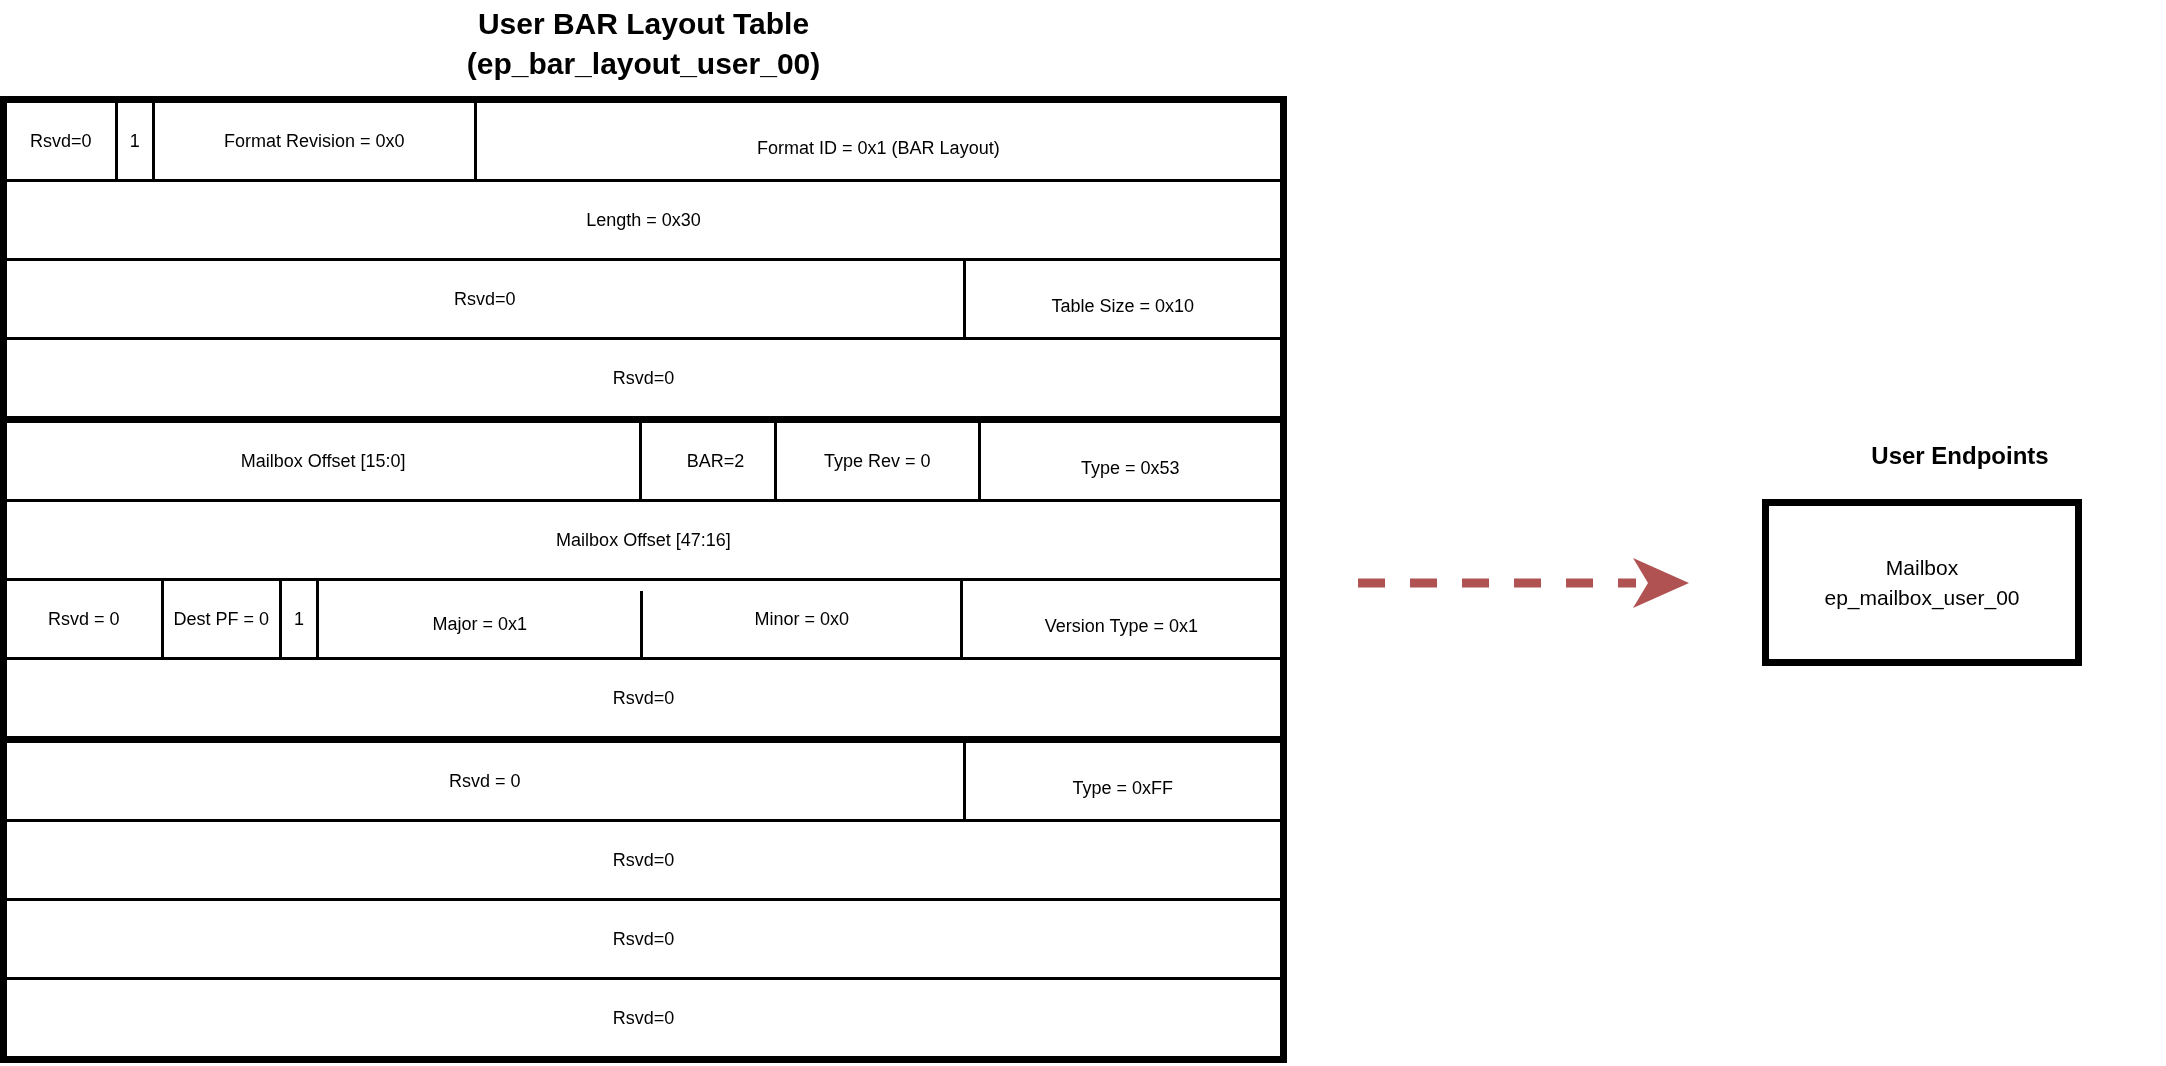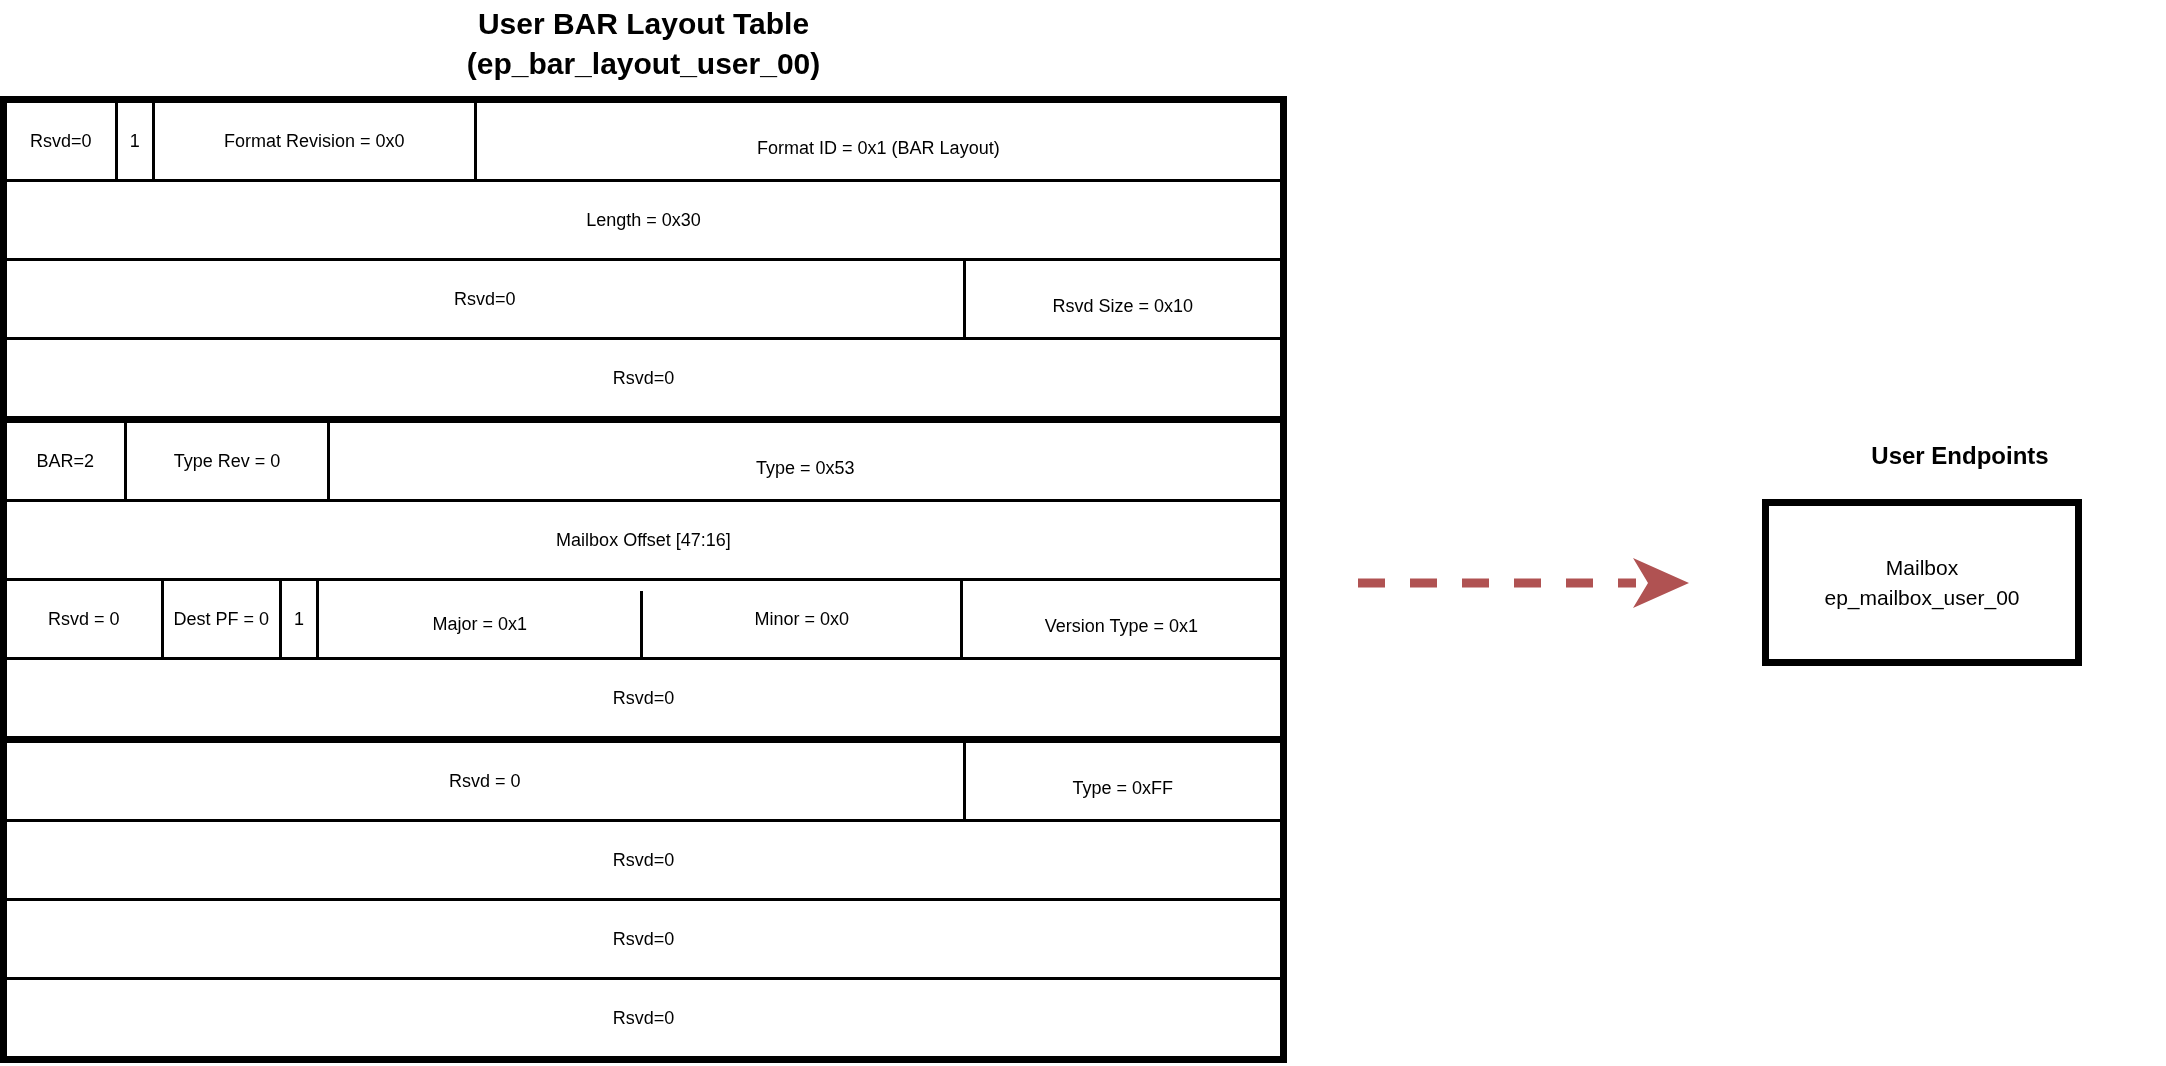--- a/index.html
+++ b/index.html
@@ -37,21 +37,21 @@
     display:flex;align-items:center;justify-content:center;
     text-align:center;font-size:18px;line-height:1.15;
     border-right:3px solid #000;box-sizing:border-box;
     padding:2px 4px;min-width:0;
   }
   .tcell.last{border-right:none;flex:1;margin-top:14px;}
   .full{flex:1;border-right:none;}
 
   .c-r1a{width:8.7%;}  .c-r1b{width:2.9%;}  .c-r1c{width:25.3%;}
   .c-w75{width:75.3%;}
-  .c-r5a{width:49.9%;} .c-r5b{width:9.4%;}  .c-r5c{width:16.0%;}
+  .c-r5a{width:49.9%;} .c-r5b{width:9.4%;margin-left:15px;}  .c-r5c{width:16.0%;}
   .c-r7a{width:12.3%;} .c-r7b{width:9.3%;}  .c-r7c{width:2.9%;}
   .c-r7d{width:25.5%;margin-top:10px;} .c-r7e{width:25.1%;}
 
   
   .flow-arrow{left:1352px;top:555px;width:340px;height:56px;}
 
   
   .mailbox-box{
     left:1762px;top:499px;width:320px;height:167px;
     border:7px solid #000;box-sizing:border-box;background:#fff;
@@ -75,28 +75,29 @@
     <div class="tcell c-r1c">Format Revision = 0x0</div>
     <div class="tcell last">Format ID = 0x1 (BAR Layout)</div>
   </div>
 
   <div class="trow">
     <div class="tcell full">Length = 0x30</div>
   </div>
 
   <div class="trow">
     <div class="tcell c-w75">Rsvd=0</div>
-    <div class="tcell last">Rsvd Size = 0x10</div>
+    <div class="tcell last">Table Size = 0x10</div>
   </div>
 
   <div class="trow thick">
     <div class="tcell full">Rsvd=0</div>
   </div>
 
   <div class="trow">
+    <div class="tcell c-r5a">Mailbox Offset [15:0]</div>
     <div class="tcell c-r5b">BAR=2</div>
     <div class="tcell c-r5c">Type Rev = 0</div>
     <div class="tcell last">Type = 0x53</div>
   </div>
 
   <div class="trow">
     <div class="tcell full">Mailbox Offset [47:16]</div>
   </div>
 
   <div class="trow">

